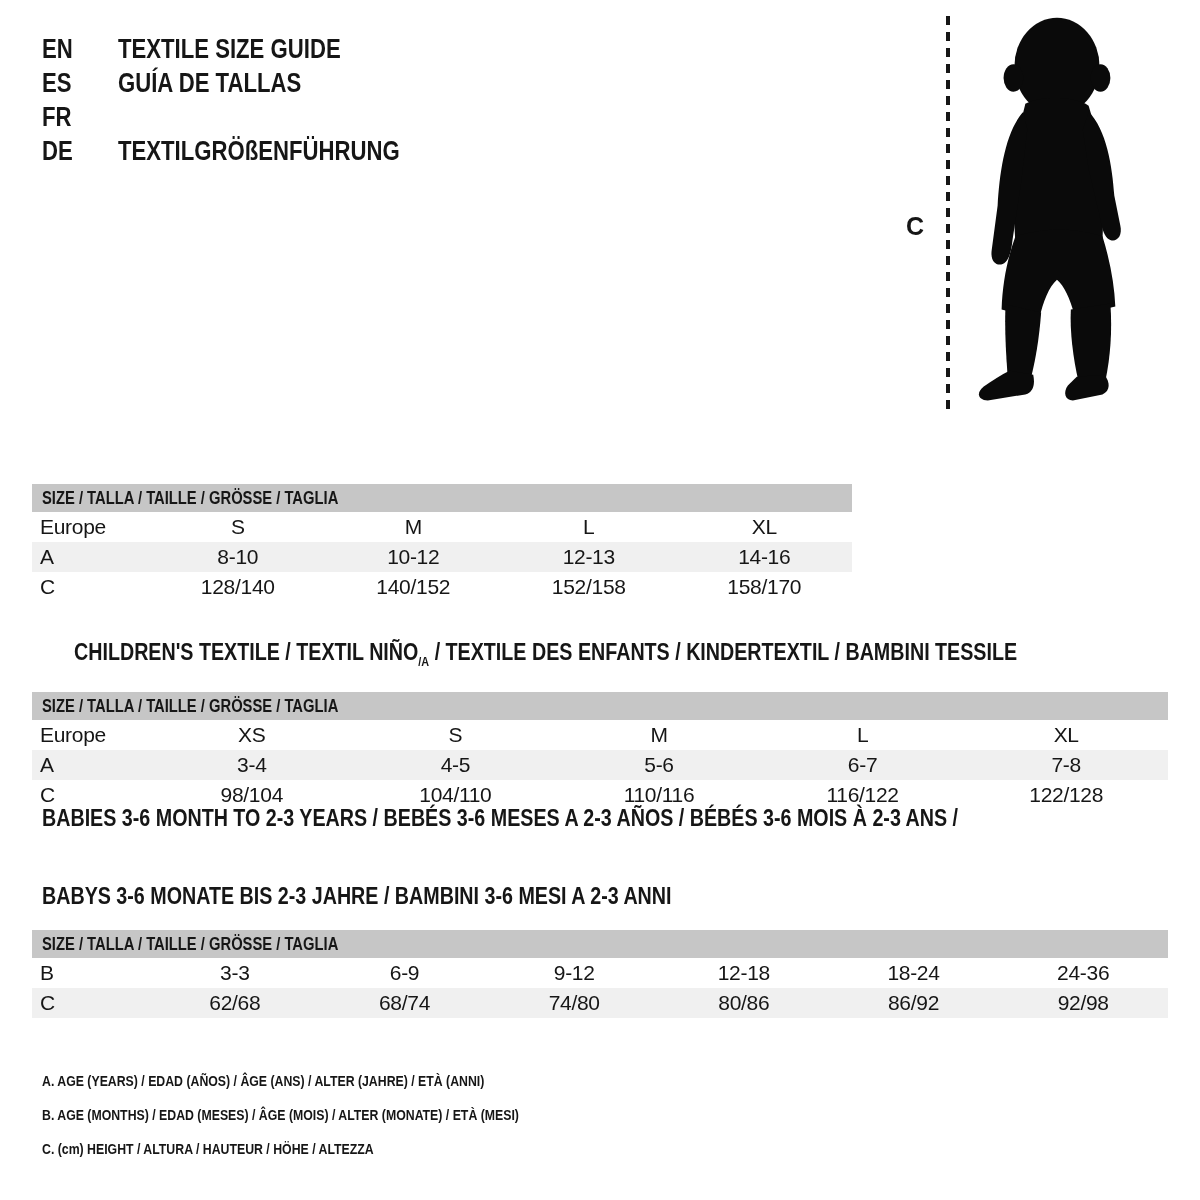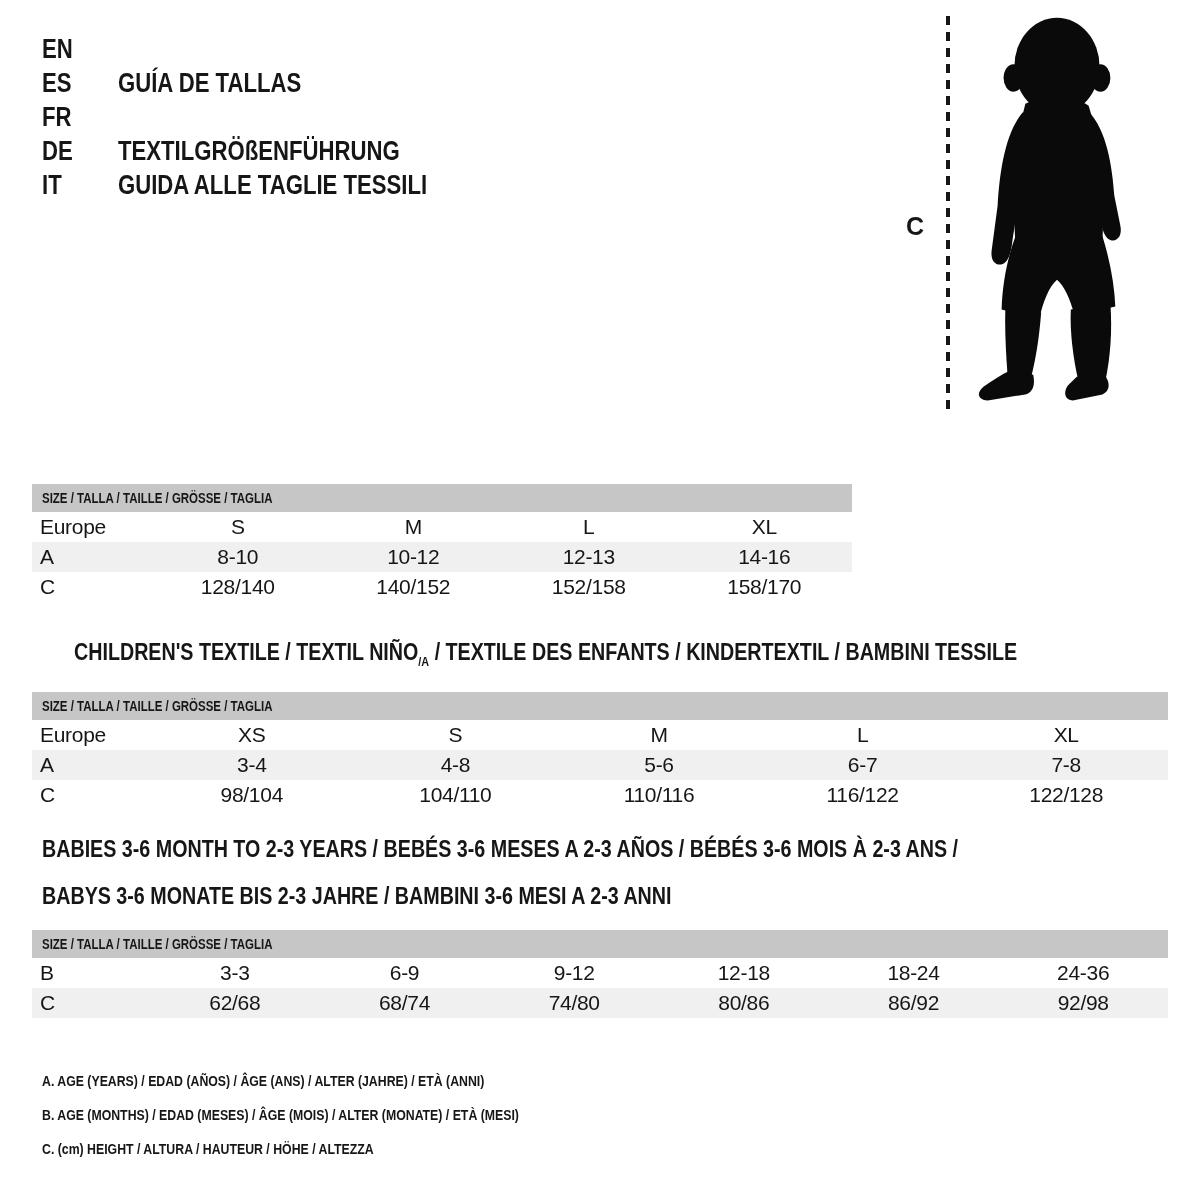--- a/index.html
+++ b/index.html
@@ -29,55 +29,52 @@
   .baby-svg{position:absolute;left:966px;top:12px;}
 
   
   .section-heading{position:absolute;left:42px;font-size:24px;font-weight:bold;white-space:nowrap;}
   .sub{font-size:.55em;vertical-align:sub;}
 
   
   .size-table{position:absolute;left:32px;}
   .size-bar{
     background:var(--bar);height:28px;line-height:28px;
-    font-size:14px;font-weight:bold;padding-left:10px;white-space:nowrap;
+    font-size:18px;font-weight:bold;padding-left:10px;white-space:nowrap;
   }
   .trow{display:flex;height:30px;align-items:center;}
   .trow.shaded{background:var(--shade);}
   .tcell{font-size:21px;letter-spacing:-0.3px;}
   .tlabel{flex:0 0 110px;padding-left:8px;}
   .tval{flex:1;text-align:center;}
 
   
   .legend{position:absolute;left:42px;top:1064px;}
   .legend-line{height:34px;line-height:34px;font-size:15px;font-weight:bold;white-space:nowrap;}
 </style>
 </head>
 <body>
 
 <div class="canvas">
 
   <div class="lang-block">
     <div class="lang-row">
       <span class="lang-code"><span class="cond">EN</span></span>
+      <span class="lang-title"><span class="cond">TEXTILE SIZE GUIDE</span></span>
     </div>
     <div class="lang-row">
       <span class="lang-code"><span class="cond">ES</span></span>
       <span class="lang-title"><span class="cond">GUÍA DE TALLAS</span></span>
     </div>
     <div class="lang-row">
       <span class="lang-code"><span class="cond">FR</span></span>
     </div>
     <div class="lang-row">
       <span class="lang-code"><span class="cond">DE</span></span>
       <span class="lang-title"><span class="cond">TEXTILGRÖßENFÜHRUNG</span></span>
-    </div>
-    <div class="lang-row">
-      <span class="lang-code"><span class="cond">IT</span></span>
-      <span class="lang-title"><span class="cond">GUIDA ALLE TAGLIE TESSILI</span></span>
     </div>
   </div>
 
   <div class="measure-line"></div>
   <div class="measure-label">C</div>
   <svg class="baby-svg" width="178" height="402" viewBox="0 0 180 405">
     <g fill="#0a0a0a">
       <ellipse cx="92" cy="54" rx="43" ry="49"></ellipse>
       <ellipse cx="48" cy="66" rx="10" ry="14"></ellipse>
       <ellipse cx="136" cy="66" rx="10" ry="14"></ellipse>
@@ -133,37 +130,37 @@
           <span class="tcell tlabel">Europe</span>
           <span class="tcell tval">XS</span>
           <span class="tcell tval">S</span>
           <span class="tcell tval">M</span>
           <span class="tcell tval">L</span>
           <span class="tcell tval">XL</span>
         </div>
         <div class="trow shaded">
           <span class="tcell tlabel">A</span>
           <span class="tcell tval">3-4</span>
-          <span class="tcell tval">4-8</span>
+          <span class="tcell tval">4-5</span>
           <span class="tcell tval">5-6</span>
           <span class="tcell tval">6-7</span>
           <span class="tcell tval">7-8</span>
         </div>
         <div class="trow">
           <span class="tcell tlabel">C</span>
           <span class="tcell tval">98/104</span>
           <span class="tcell tval">104/110</span>
           <span class="tcell tval">110/116</span>
           <span class="tcell tval">116/122</span>
           <span class="tcell tval">122/128</span>
         </div>
       </div>
   </div>
 
-  <div class="section-heading" style="top:835px;">
+  <div class="section-heading" style="top:804px;">
     <span class="cond">BABIES 3-6 MONTH TO 2-3 YEARS / BEBÉS 3-6 MESES A 2-3 AÑOS / BÉBÉS 3-6 MOIS À 2-3 ANS /</span>
   </div>
   <div class="section-heading" style="top:882px;">
     <span class="cond">BABYS 3-6 MONATE BIS 2-3 JAHRE / BAMBINI 3-6 MESI A 2-3 ANNI</span>
   </div>
   <div class="size-table" style="top:930px;width:1136px;">
     <div class="size-bar">
       <span class="cond">SIZE / TALLA / TAILLE / GRÖSSE / TAGLIA</span>
     </div>
     <div>

